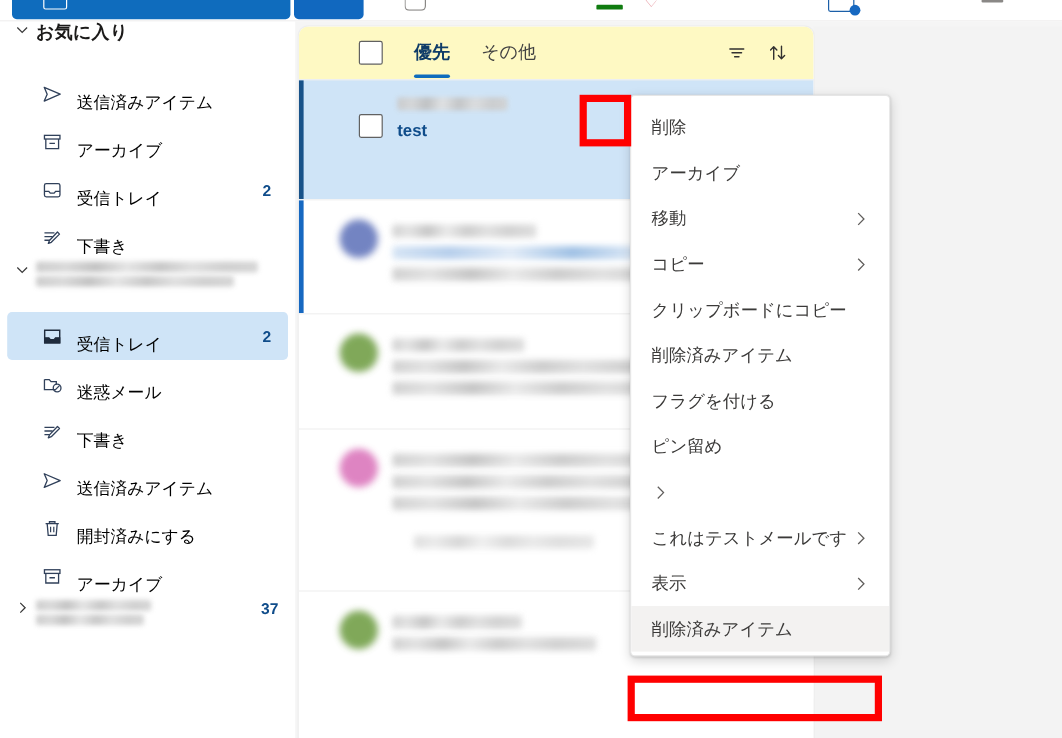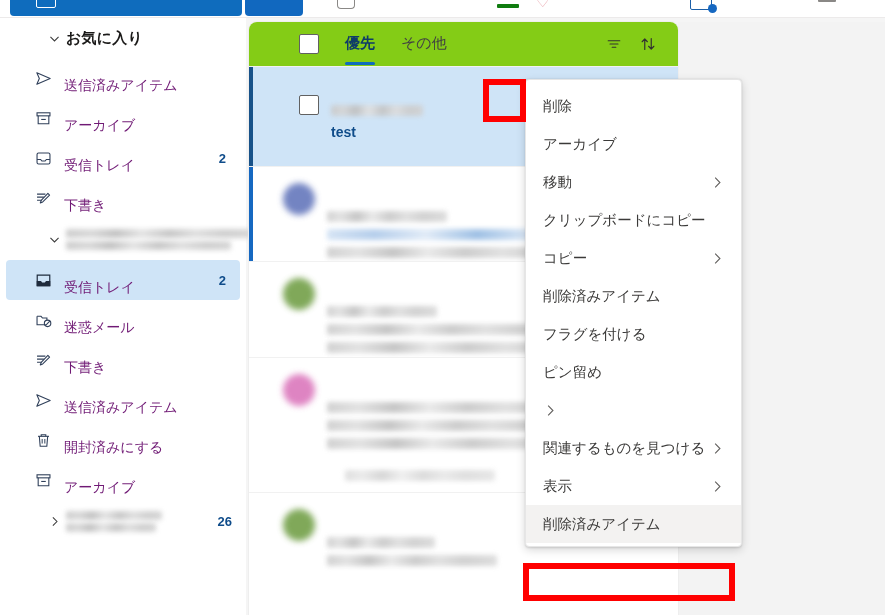--- a/index.html
+++ b/index.html
@@ -107,25 +107,24 @@
   
   #folder-pane {
     position: absolute;
     left: 0; top: 18px;
     width: 246px; height: 597px;
     background: #ffffff;
   }
   .folder-group-header {
     position: relative;
     display: flex;
-    align-items: center;
+    align-items: flex-start;
     height: 40px;
     padding-left: 6px;
     cursor: pointer;
-    margin-left: 36px;
   }
   .chev {
     width: 24px;
     flex: 0 0 24px;
     text-align: center;
     color: #424242;
     font-size: 12px;
     line-height: 1;
     display: flex;
     align-items: center;
@@ -155,21 +154,21 @@
   .folder-icon {
     width: 30px;
     flex: 0 0 30px;
     display: flex;
     align-items: center;
     justify-content: flex-start;
     color: #30405a;
   }
   .folder-label {
     font-size: 14px;
-    color: #701a75;
+    color: #000000;
     flex: 1 1 auto;
     white-space: nowrap;
     margin-top: 16px;
   }
   .folder-item.selected .folder-label { font-weight: 400; }
   .folder-count {
     font-size: 13px;
     font-weight: 700;
     color: #0f4c8a;
     padding-right: 14px;
@@ -197,21 +196,21 @@
     background: #ffffff;
     border-radius: 8px 8px 0 0;
     overflow: hidden;
     box-shadow: 0 0 0 1px #eeeeee;
   }
   #list-header {
     position: relative;
     height: 44px;
     display: flex;
     align-items: center;
-    background: #84cc16;
+    background: #fef9c3;
     padding: 0 16px 0 0;
   }
   .hdr-checkbox {
     width: 18px; height: 18px;
     border: 1.4px solid #616161;
     border-radius: 2px;
     margin-left: 50px;
     background: #fff;
     cursor: pointer;
     flex: 0 0 18px;
@@ -270,21 +269,20 @@
     border: 1.4px solid #616161;
     border-radius: 2px;
     background: #fff;
     margin: 28px 0 0 50px;
     flex: 0 0 18px;
   }
   .msg-body {
     flex: 1 1 auto;
     padding: 14px 12px 14px 12px;
     min-width: 0;
-    margin-top: 24px;
   }
   .msg-sender-blur {
     height: 11px;
     width: 90px;
     margin-bottom: 8px;
   }
   .msg-subject {
     font-size: 14px;
     font-weight: 700;
     color: #0f4c8a;
@@ -558,21 +556,21 @@
   <div class="folder-group-header" style="height:42px;">
     <span class="chev">
       <svg width="13" height="13" viewBox="0 0 16 16">
           <path d="M6 3 L11 8 L6 13" fill="none" stroke="#3a3a3a" stroke-width="1.3"></path>
         </svg>
     </span>
     <span class="blurred-stack" style="flex:1 1 auto;">
       <span class="blurred" style="width:96px;height:9px;"></span>
       <span class="blurred" style="width:90px;height:9px;"></span>
     </span>
-    <span class="folder-count">26</span>
+    <span class="folder-count">37</span>
   </div>
 </div>
 
 <div id="reading-pane"></div>
 
 <div id="message-list">
 
   <div id="list-header">
     <div class="hdr-checkbox"></div>
     <div class="pivot active">優先</div>
@@ -656,48 +654,48 @@
   </div>
   <div class="ctx-item">
     <span class="ctx-label">移動</span>
     <span class="ctx-sub">
       <svg width="15" height="15" viewBox="0 0 16 16">
           <path d="M5.5 2.8 L10.6 8 L5.5 13.2" fill="none" stroke="#605e5c" stroke-width="1.15"></path>
         </svg>
     </span>
   </div>
   <div class="ctx-item">
-    <span class="ctx-label">クリップボードにコピー</span>
-  </div>
-  <div class="ctx-item">
     <span class="ctx-label">コピー</span>
     <span class="ctx-sub">
       <svg width="15" height="15" viewBox="0 0 16 16">
           <path d="M5.5 2.8 L10.6 8 L5.5 13.2" fill="none" stroke="#605e5c" stroke-width="1.15"></path>
         </svg>
     </span>
   </div>
   <div class="ctx-item">
+    <span class="ctx-label">クリップボードにコピー</span>
+  </div>
+  <div class="ctx-item">
     <span class="ctx-label">削除済みアイテム</span>
   </div>
   <div class="ctx-item">
     <span class="ctx-label">フラグを付ける</span>
   </div>
   <div class="ctx-item">
     <span class="ctx-label">ピン留め</span>
   </div>
   <div class="ctx-item">
     <span class="ctx-sub">
       <svg width="15" height="15" viewBox="0 0 16 16">
           <path d="M5.5 2.8 L10.6 8 L5.5 13.2" fill="none" stroke="#605e5c" stroke-width="1.15"></path>
         </svg>
     </span>
   </div>
   <div class="ctx-item">
-    <span class="ctx-label">関連するものを見つける</span>
+    <span class="ctx-label">これはテストメールです</span>
     <span class="ctx-sub">
       <svg width="15" height="15" viewBox="0 0 16 16">
           <path d="M5.5 2.8 L10.6 8 L5.5 13.2" fill="none" stroke="#605e5c" stroke-width="1.15"></path>
         </svg>
     </span>
   </div>
   <div class="ctx-item">
     <span class="ctx-label">表示</span>
     <span class="ctx-sub">
       <svg width="15" height="15" viewBox="0 0 16 16">

